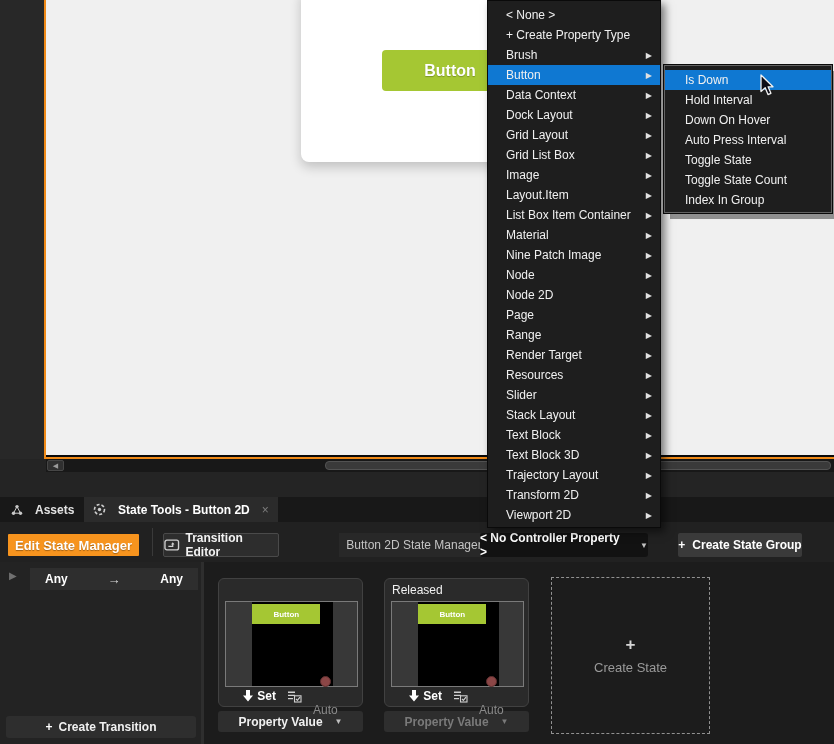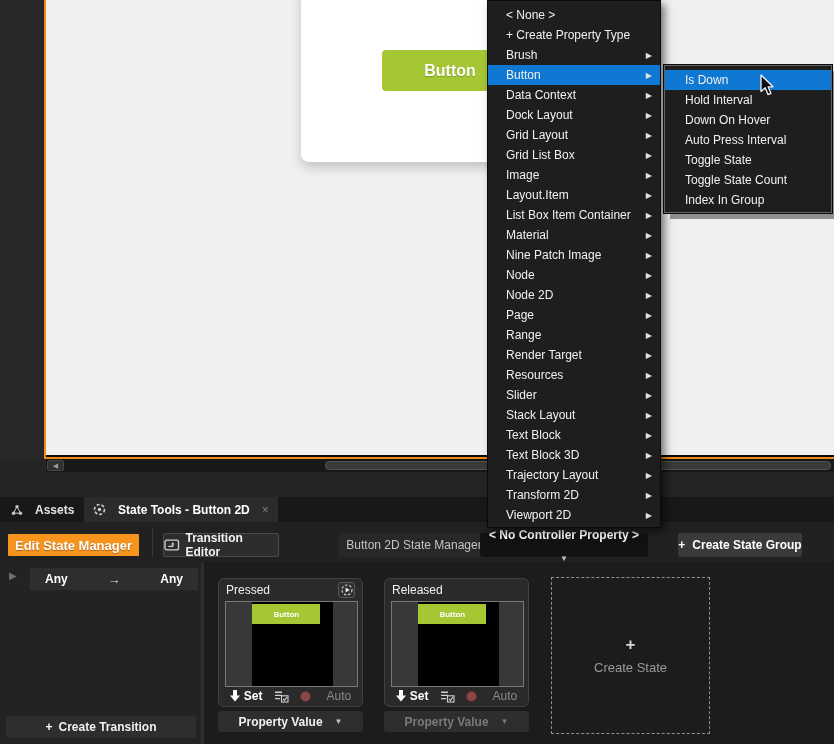--- a/index.html
+++ b/index.html
@@ -36,21 +36,21 @@
         border-radius:1px;color:#fff;font-weight:bold;font-size:13px;display:flex;
         align-items:center;justify-content:center;text-shadow:0 1px 1px rgba(0,0,0,0.35);}
   .tsep{position:absolute;left:152px;top:6px;width:1px;height:28px;background:#3a3a3a;}
   .btn-transition{position:absolute;left:163px;top:11px;width:116px;height:24px;background:#2d2d2d;
         border:1px solid #4a4a4a;border-radius:2px;color:#f2f2f2;font-weight:bold;font-size:12px;
         display:flex;align-items:center;justify-content:center;gap:6px;box-sizing:border-box;}
   .lbl-manager{position:absolute;left:308px;top:11px;width:150px;height:24px;background:#282828;
         color:#c4c4c4;font-size:12px;display:flex;align-items:center;justify-content:center;margin-left:31px;}
   .dd-controller{position:absolute;left:480px;top:11px;width:168px;height:24px;background:#121212;
         border-radius:3px;color:#fff;font-weight:bold;font-size:12px;display:flex;
-        align-items:center;justify-content:center;gap:12px;flex-direction:column;}
+        align-items:center;justify-content:center;gap:12px;}
   .btn-create-group{position:absolute;left:678px;top:11px;width:124px;height:24px;background:#3a3a3a;
         border-radius:2px;color:#fff;font-weight:bold;font-size:12px;display:flex;
         align-items:center;justify-content:center;gap:7px;}
   .plus{font-weight:bold;color:#fff;}
   .dd-arrow{font-size:8px;color:#c0c0c0;}
   
   .bottom{position:absolute;left:0;top:562px;width:834px;height:182px;background:#1c1c1c;}
   .left-panel{position:absolute;left:0;top:0;width:201px;height:182px;background:#232323;}
   .expander{position:absolute;left:9px;top:8px;color:#707070;font-size:10px;}
   .any-row{position:absolute;left:30px;top:6px;width:168px;height:22px;background:#2e2e2e;
@@ -71,21 +71,21 @@
         display:flex;align-items:center;justify-content:center;box-sizing:border-box;}
   .thumb{position:absolute;left:6px;top:22px;width:131px;height:84px;border:1px solid #7a7a7a;
         background:#383838;overflow:hidden;}
   .thumb-black{position:absolute;left:20%;top:0;width:62%;height:100%;background:#000;}
   .thumb-btn{position:absolute;left:0;top:2px;width:84%;height:20px;background:#a5c733;
         display:flex;align-items:center;justify-content:center;color:#fff;
         font-size:8px;font-weight:bold;}
   .card-foot{position:absolute;left:0;top:106px;width:100%;height:22px;display:flex;
         align-items:center;justify-content:center;gap:11px;}
   .set-btn{display:flex;align-items:center;gap:4px;color:#fff;font-weight:bold;font-size:12px;}
-  .auto-btn{display:flex;align-items:center;gap:16px;}
+  .auto-btn{display:flex;align-items:center;gap:16px;flex-direction:column;}
   .auto-dot{width:11px;height:11px;border-radius:50%;background:#8b4646;border:1px solid #5d2f2f;box-sizing:border-box;}
   .auto-lbl{color:#8a8a8a;font-size:12px;}
   .prop-dd{margin-top:4px;width:145px;height:21px;background:#2e2e2e;border-radius:3px;display:flex;
         align-items:center;justify-content:center;gap:12px;color:#f0f0f0;font-weight:bold;
         font-size:12px;box-sizing:border-box;}
   .prop-dd.dimmed{color:#7a7a7a;}
   .prop-dd.dimmed .dd-arrow{color:#7a7a7a;}
   .create-state{position:absolute;left:551px;top:15px;width:159px;height:157px;border:1px dashed #919191;
         box-sizing:border-box;display:flex;flex-direction:column;align-items:center;
         justify-content:center;gap:7px;}
@@ -184,29 +184,20 @@
         <span class="plus">+</span>
         <span>Create Transition</span>
       </div>
     </div>
     <div class="splitter"></div>
 
     <div class="cards-row">
 
         <div class="state-col">
           <div class="state-card">
-            <div class="card-head">
-              <span class="state-name">Pressed</span>
-              <span class="play-btn">
-                <svg width="12" height="12" viewBox="0 0 12 12">
-                  <circle cx="6" cy="6" r="5" fill="none" stroke="#cfcfcf" stroke-width="1.2" stroke-dasharray="2.4 1.8"></circle>
-                  <path d="M4.6 3.6 L8.8 6 L4.6 8.4 Z" fill="#e8e8e8"></path>
-                </svg>
-              </span>
-            </div>
             <div class="thumb">
               <div class="thumb-black">
                 <div class="thumb-btn">Button</div>
               </div>
             </div>
             <div class="card-foot">
               <span class="set-btn">
                 <svg width="10" height="12" viewBox="0 0 10 12">
                   <path d="M3 0 L7 0 L7 5.5 L10 5.5 L5 11.5 L0 5.5 L3 5.5 Z" fill="#ffffff"></path>
                 </svg>

